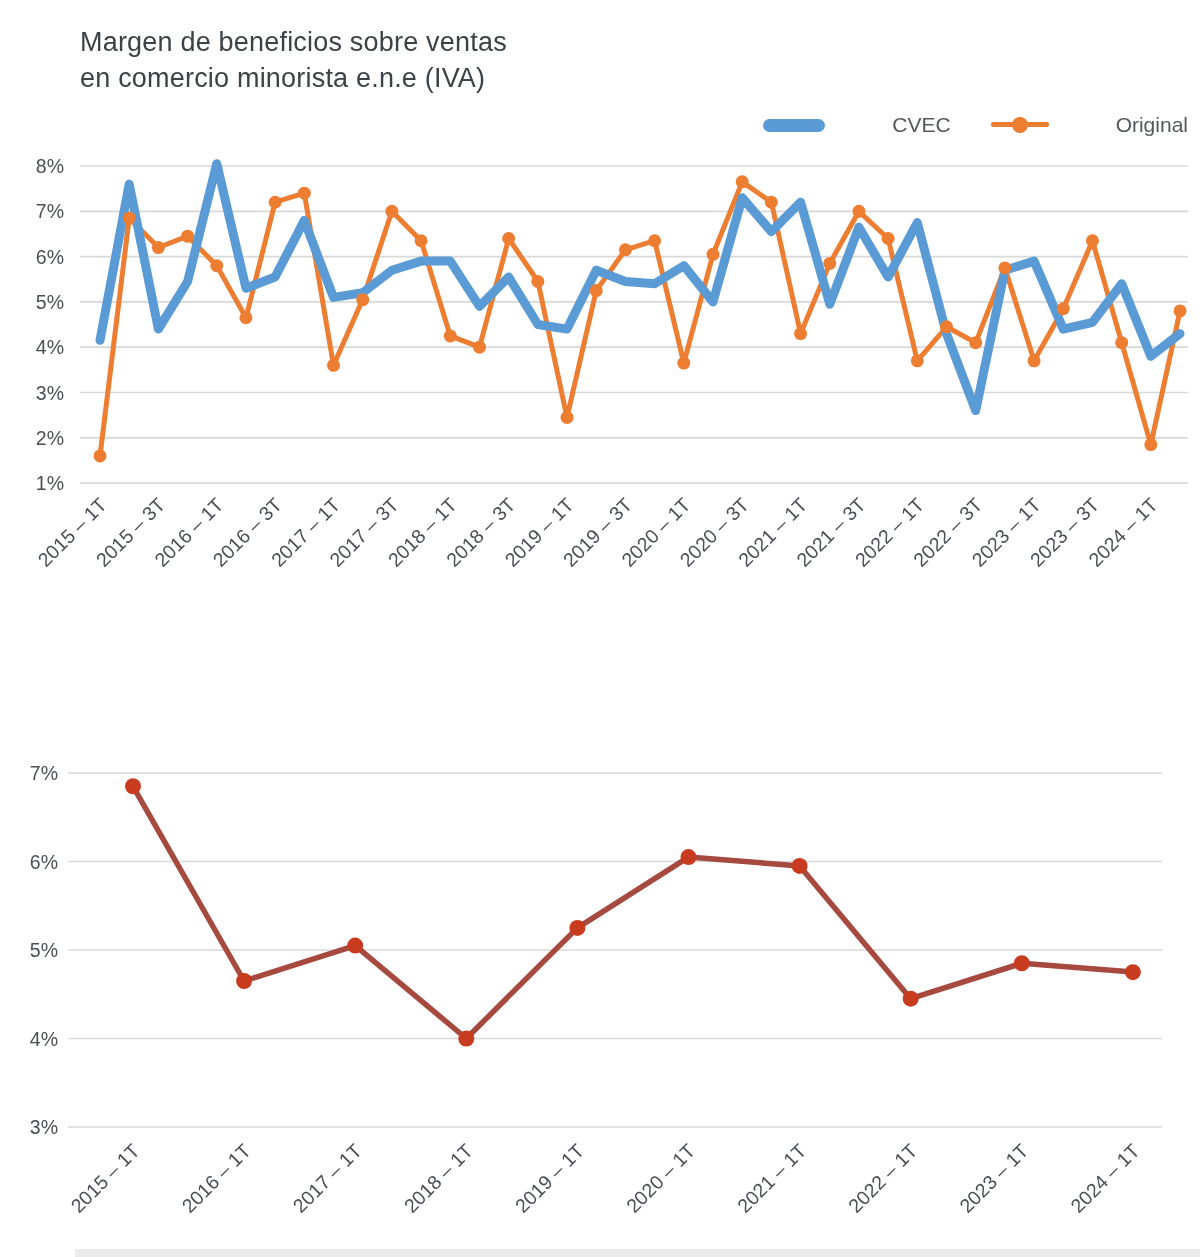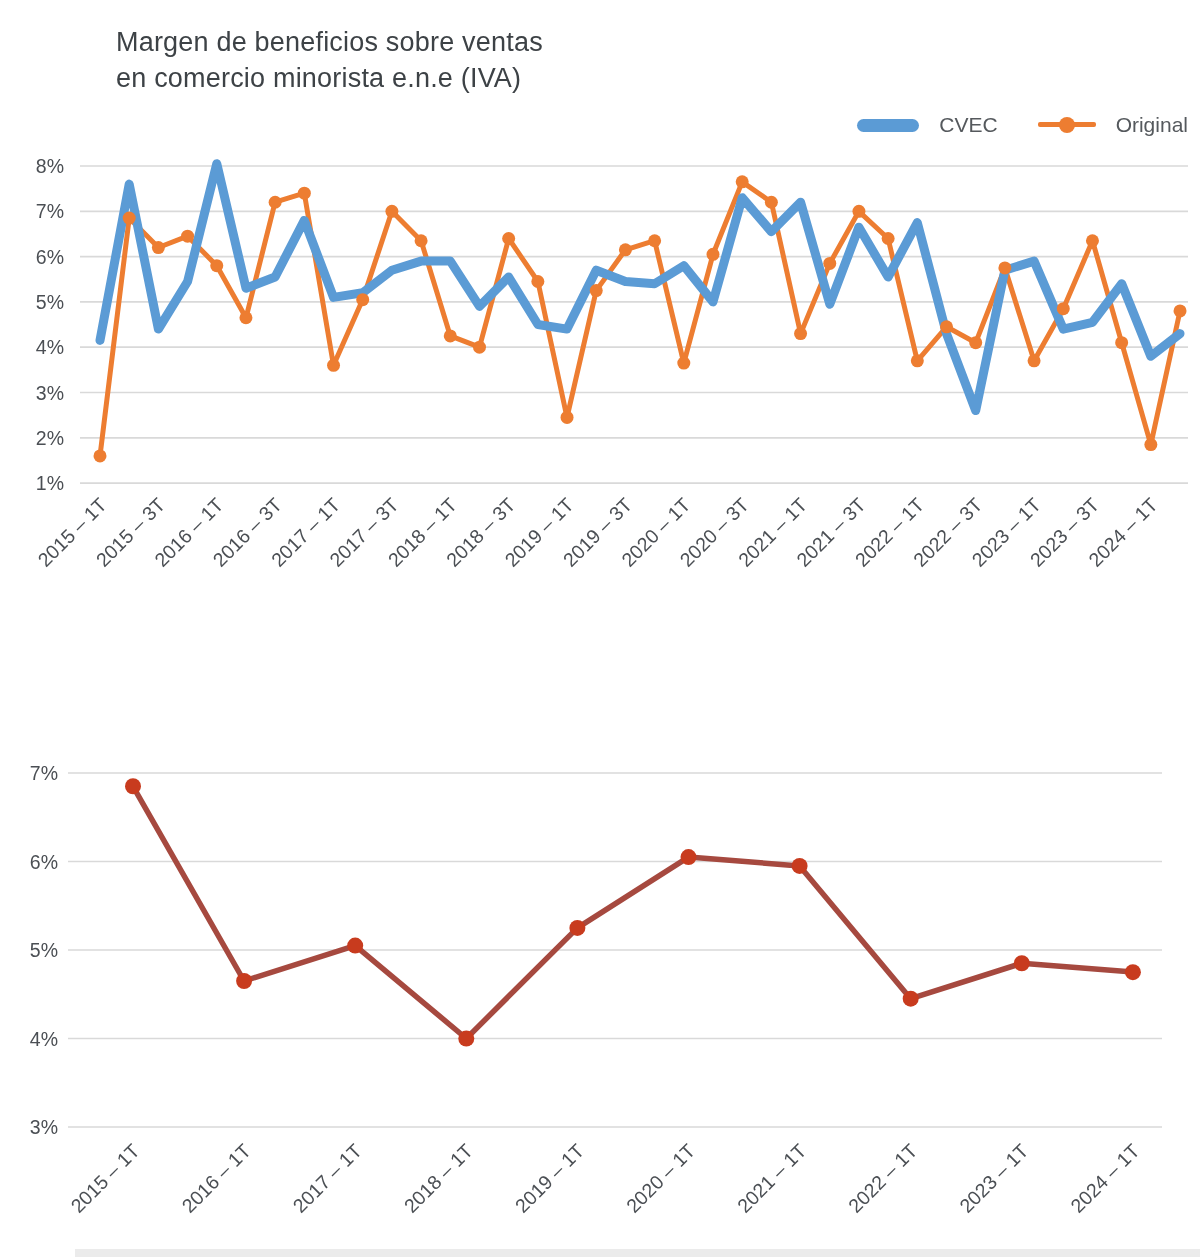--- a/index.html
+++ b/index.html
@@ -4,28 +4,28 @@
 <style>
   html,body{margin:0;padding:0;background:#ffffff;}
   #stage{
     position:relative;width:1200px;height:1257px;background:#ffffff;overflow:hidden;
     font-family:"Liberation Sans","DejaVu Sans",sans-serif;
   }
   .chart-title{
     position:absolute;color:#3d4246;font-size:27px;line-height:36px;
     letter-spacing:0.2px;font-weight:400;
   }
-  #title1{left:80px;top:24px;width:460px;margin-left:36px;}
+  #title1{left:80px;top:24px;width:460px;}
   #title2{left:80px;top:666px;width:810px;}
   #legend{
     position:absolute;top:110px;left:812px;width:376px;height:30px;
     display:flex;align-items:center;justify-content:flex-end;gap:40px;
   }
   .legend-item{display:flex;align-items:center;gap:20px;}
-  .legend-label{font-size:21px;color:#55595d;}
+  .legend-label{font-size:21px;color:#55595d;margin-left:47px;}
   .swatch-cvec{width:62px;height:13px;border-radius:7px;}
   .swatch-original{position:relative;width:58px;height:18px;}
   .swatch-original .bar{position:absolute;left:0;top:6px;width:58px;height:5px;border-radius:2px;}
   .swatch-original .dot{position:absolute;left:21px;top:1px;width:16px;height:16px;border-radius:50%;}
   #chart-canvas{position:absolute;left:0;top:0;}
   #bottom-strip{position:absolute;left:75px;top:1249px;width:1125px;height:8px;background:#ebebeb;}
 </style>
 </head>
 <body>
 

